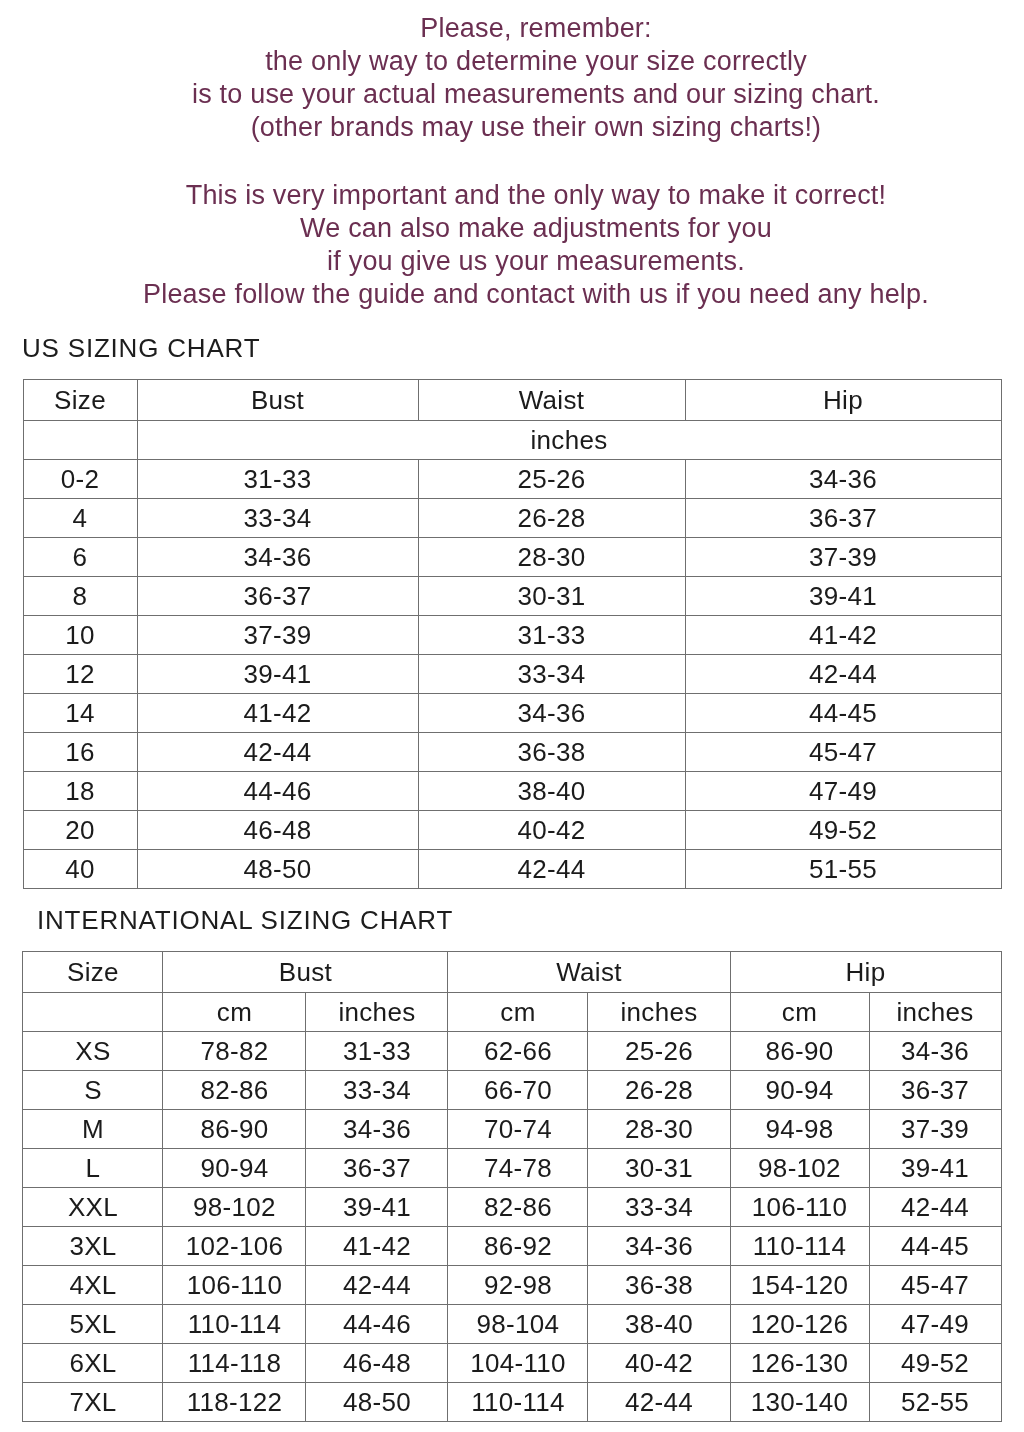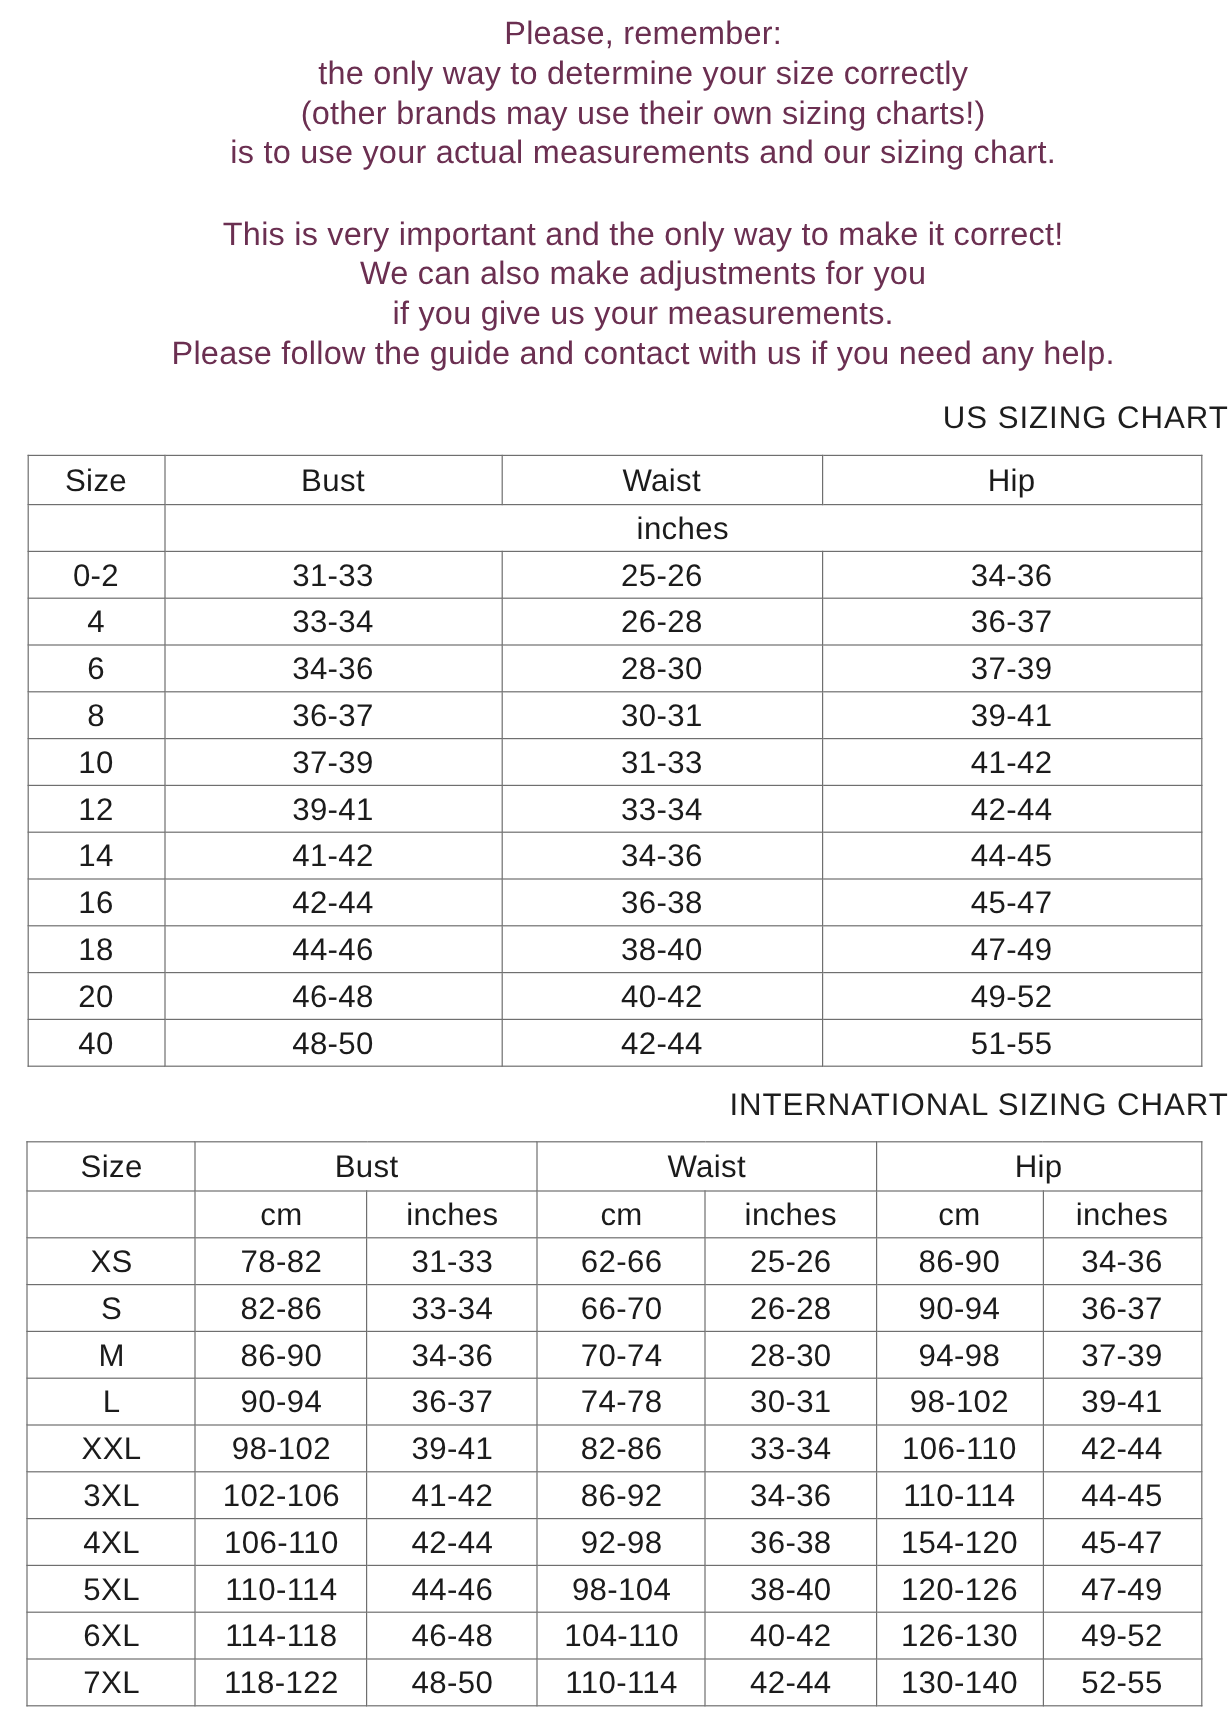--- a/index.html
+++ b/index.html
@@ -19,21 +19,21 @@
     color: #6b2f51;
     font-size: 27px;
     line-height: 33px;
     font-weight: 300;
     letter-spacing: 0.2px;
     margin-left: 48px;
   }
   .intro p { margin: 0; }
   .intro .para2 { margin-top: 35px; }
   .chart-title {
-    text-align: right;
+    text-align: left;
     color: #1d1d1d;
     font-size: 26px;
     font-weight: 400;
     letter-spacing: 0.8px;
     line-height: 30px;
     padding-left: 22px;
   }
   .title-us   { margin-top: 22px; margin-bottom: 7px; }
   .title-intl { margin-top: 13px; margin-bottom: 5px; margin-left: 15px; }
   table {
@@ -57,22 +57,22 @@
     white-space: nowrap;
   }
   thead tr.head-row th { height: 40px; }
 </style>
 </head>
 <body>
 
 <div class="intro">
   <p>Please, remember:</p>
   <p>the only way to determine your size correctly</p>
+  <p>is to use your actual measurements and our sizing chart.</p>
   <p>(other brands may use their own sizing charts!)</p>
-  <p>is to use your actual measurements and our sizing chart.</p>
   <p class="para2">This is very important and the only way to make it correct!</p>
   <p>We can also make adjustments for you</p>
   <p>if you give us your measurements.</p>
   <p>Please follow the guide and contact with us if you need any help.</p>
 </div>
 
 <div class="chart-title title-us">US SIZING CHART</div>
 
 <table>
   <colgroup>

